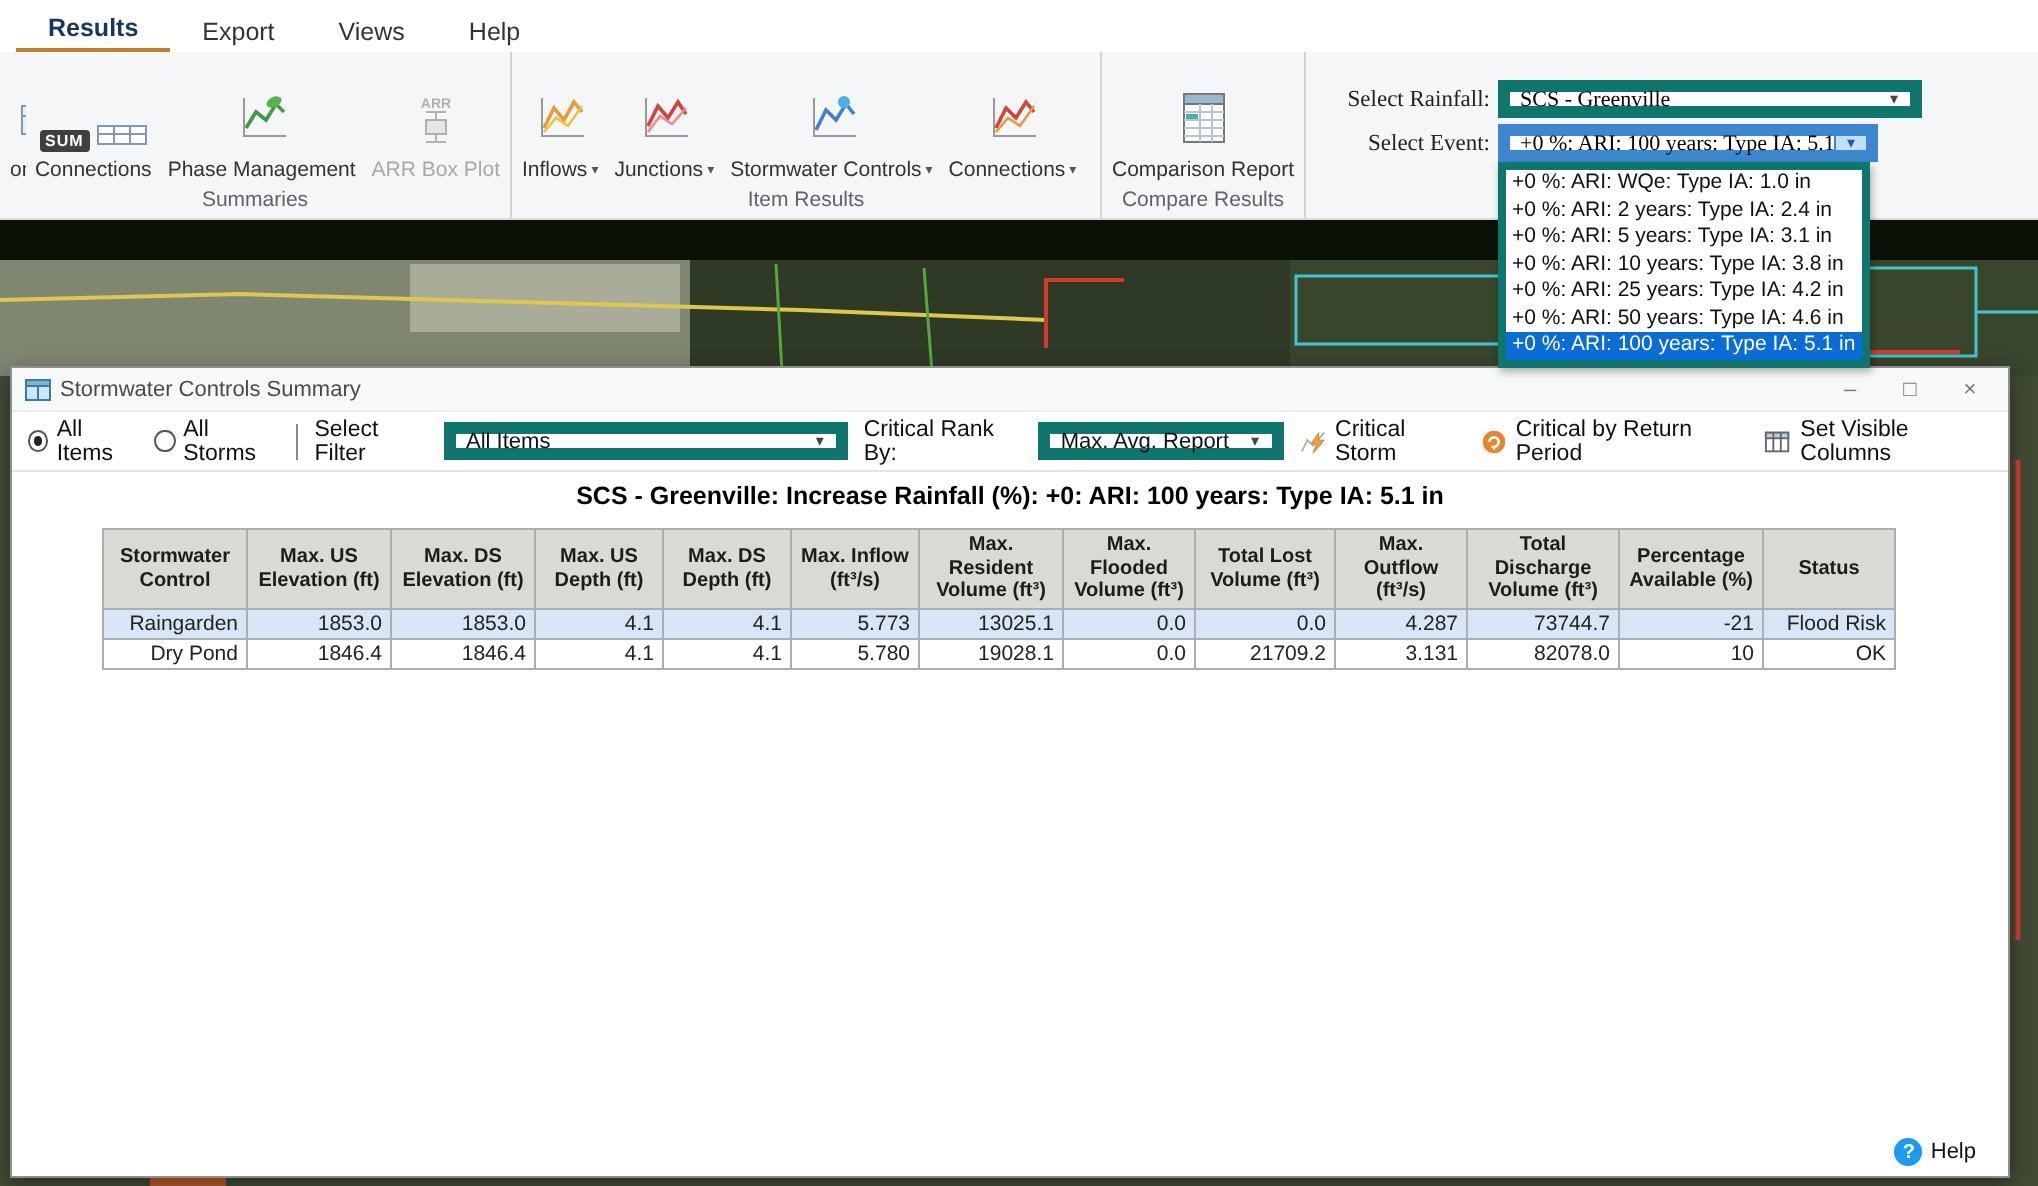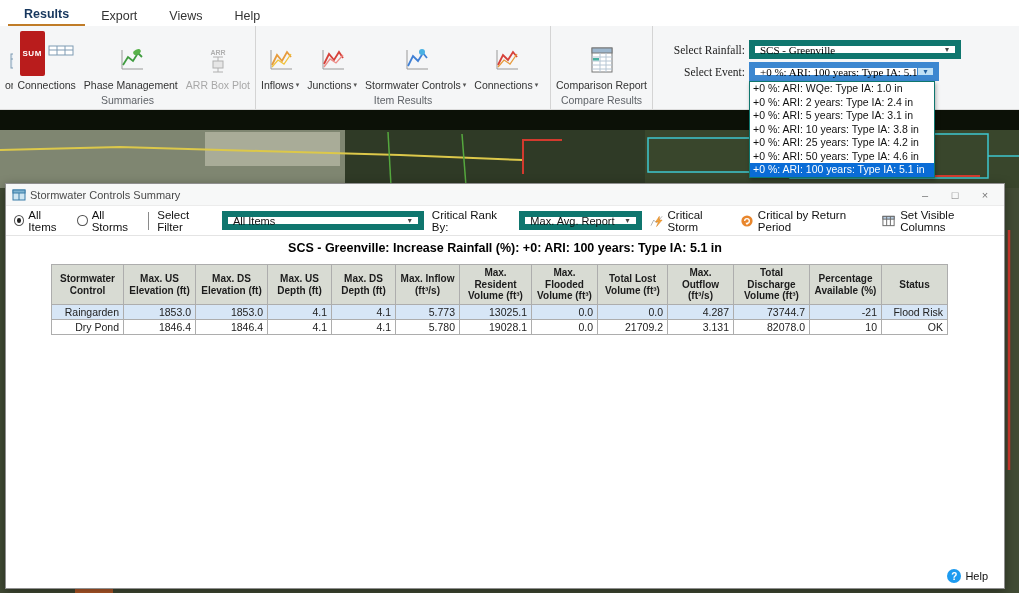--- a/index.html
+++ b/index.html
@@ -18,38 +18,38 @@
   .g4 { flex:1; border-right:none; }
   .rgroup-buttons { flex:1; display:flex; align-items:stretch; padding:2px 1px 0; }
   .rgroup-label { height:15px; text-align:center; font-size:10.5px; color:#5f6368; }
   .rbtn { display:flex; flex-direction:column; align-items:center; justify-content:flex-end;
           padding:2px 4px 3px; font-size:10.5px; color:#333; text-align:center; white-space:nowrap; }
   .rbtn .icon { margin-bottom:3px; display:block; }
   .rbtn.disabled { color:#a8a8a8; }
   .rbtn.cut { width:34px; overflow:hidden; align-items:flex-start; }
   .caret { font-size:7px; color:#555; margin-left:2px; }
   .rlabel-line { display:flex; align-items:center; }
-  .sumbadge { display:inline-block; background:#b91c1c; color:#fff; font-weight:bold;
-              font-size:8px; padding:18px 3px; border-radius:2px; letter-spacing:.5px; }
+  .sumbadge { display:inline-block; background:#404040; color:#fff; font-weight:bold;
+              font-size:8px; padding:1px 3px; border-radius:2px; letter-spacing:.5px; }
 
   
   .sel-rows { margin-top:14px; display:flex; flex-direction:column; gap:3px; padding-left:6px;font-family:Liberation Serif, serif; }
   .sel-row { display:flex; align-items:center; }
   .sel-label { width:86px; text-align:right; font-size:11.5px; color:#222; margin-right:4px; }
   .combo { border:6px solid #0f766e; height:19px; background:#fff; display:flex; align-items:center; }
   .combo .val { flex:1; padding:0 5px; font-size:11px; white-space:nowrap; overflow:hidden; }
   .combo .arrow { width:16px; text-align:center; font-size:8px; color:#444; align-self:stretch;
                   display:flex; align-items:center; justify-content:center; }
   .combo.rainfall { width:212px; }
   .combo.event { width:190px; border-color:#3c87d0; }
   .combo.event .arrow { background:#bfe0f5; border-left:1px solid #3c87d0; color:#1f5fa0; }
 
   
   .event-dropdown { position:absolute; left:749px; top:81px; width:186px; background:#fff;
-                    border:1px solid #0f766e; z-index:50; box-shadow:1px 2px 4px rgba(0,0,0,.3); }
+                    border:4px solid #0f766e; z-index:50; box-shadow:1px 2px 4px rgba(0,0,0,.3); }
   .opt { font-size:10.5px; line-height:13.5px; height:13.5px; padding:0 3px; white-space:nowrap;
          overflow:hidden; color:#111; cursor:default; }
   .opt.selected { background:#0a6cd6; color:#fff; }
 
   
   .map { position:absolute; top:110px; left:0; z-index:1; }
 
   
   .dialog { position:absolute; left:5px; top:183px; width:1000px; height:406px; background:#fff;
             border:1px solid #8f8f8f; box-shadow:0 3px 10px rgba(0,0,0,.4); z-index:10; }

